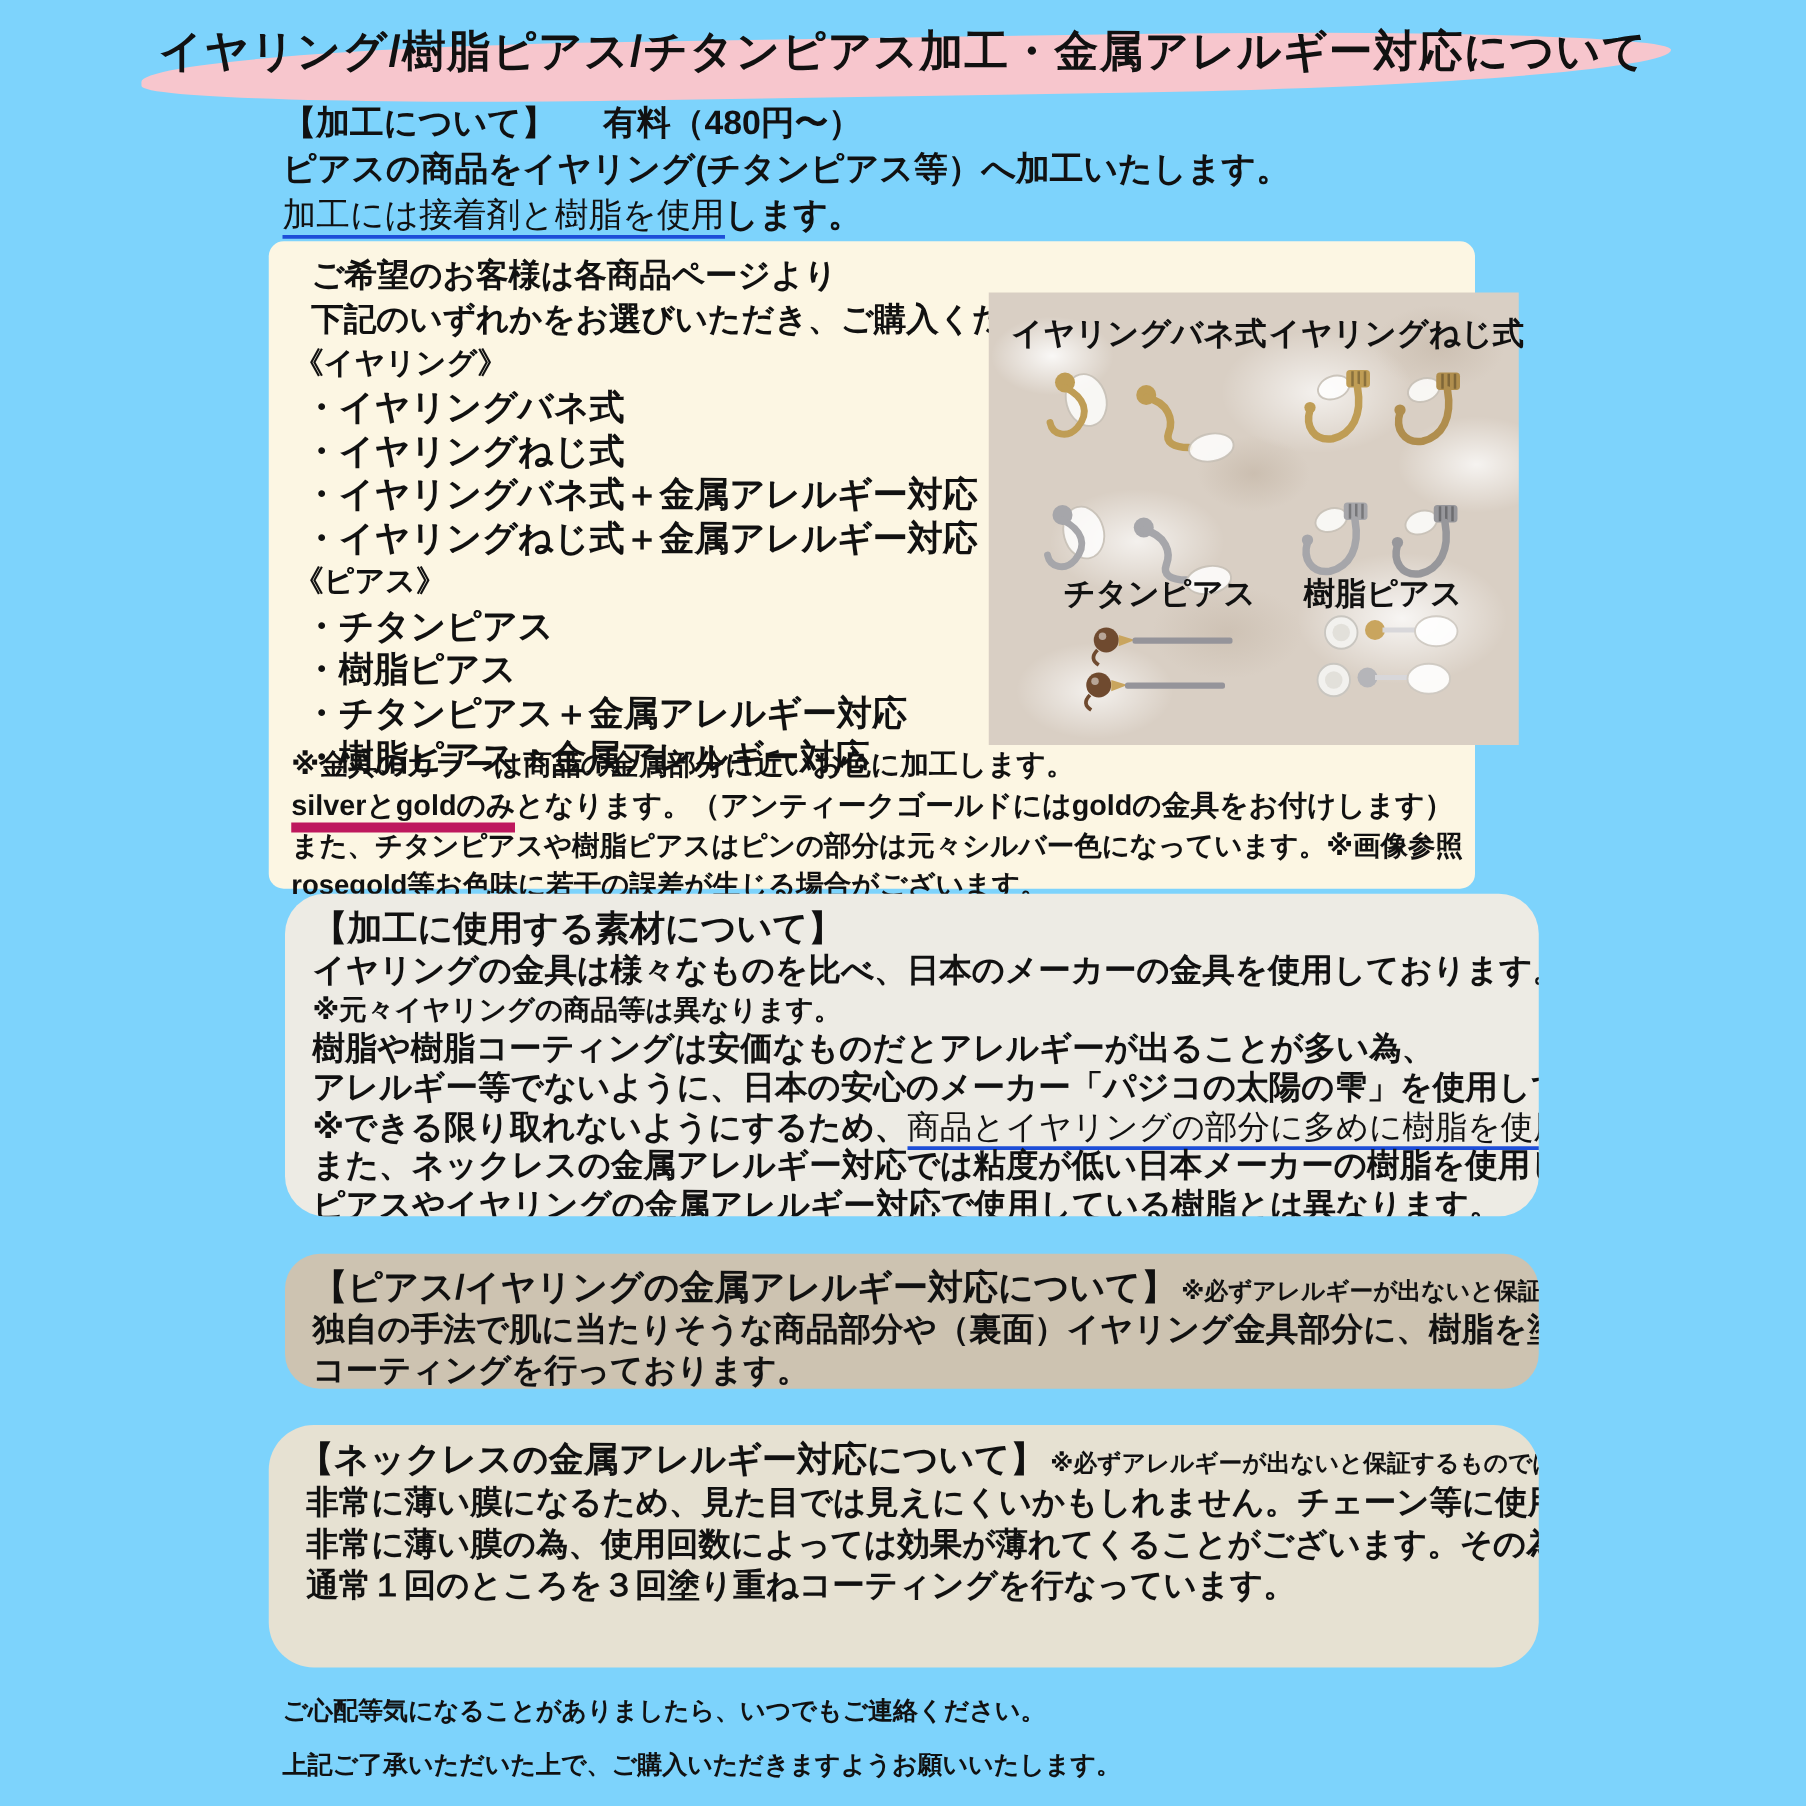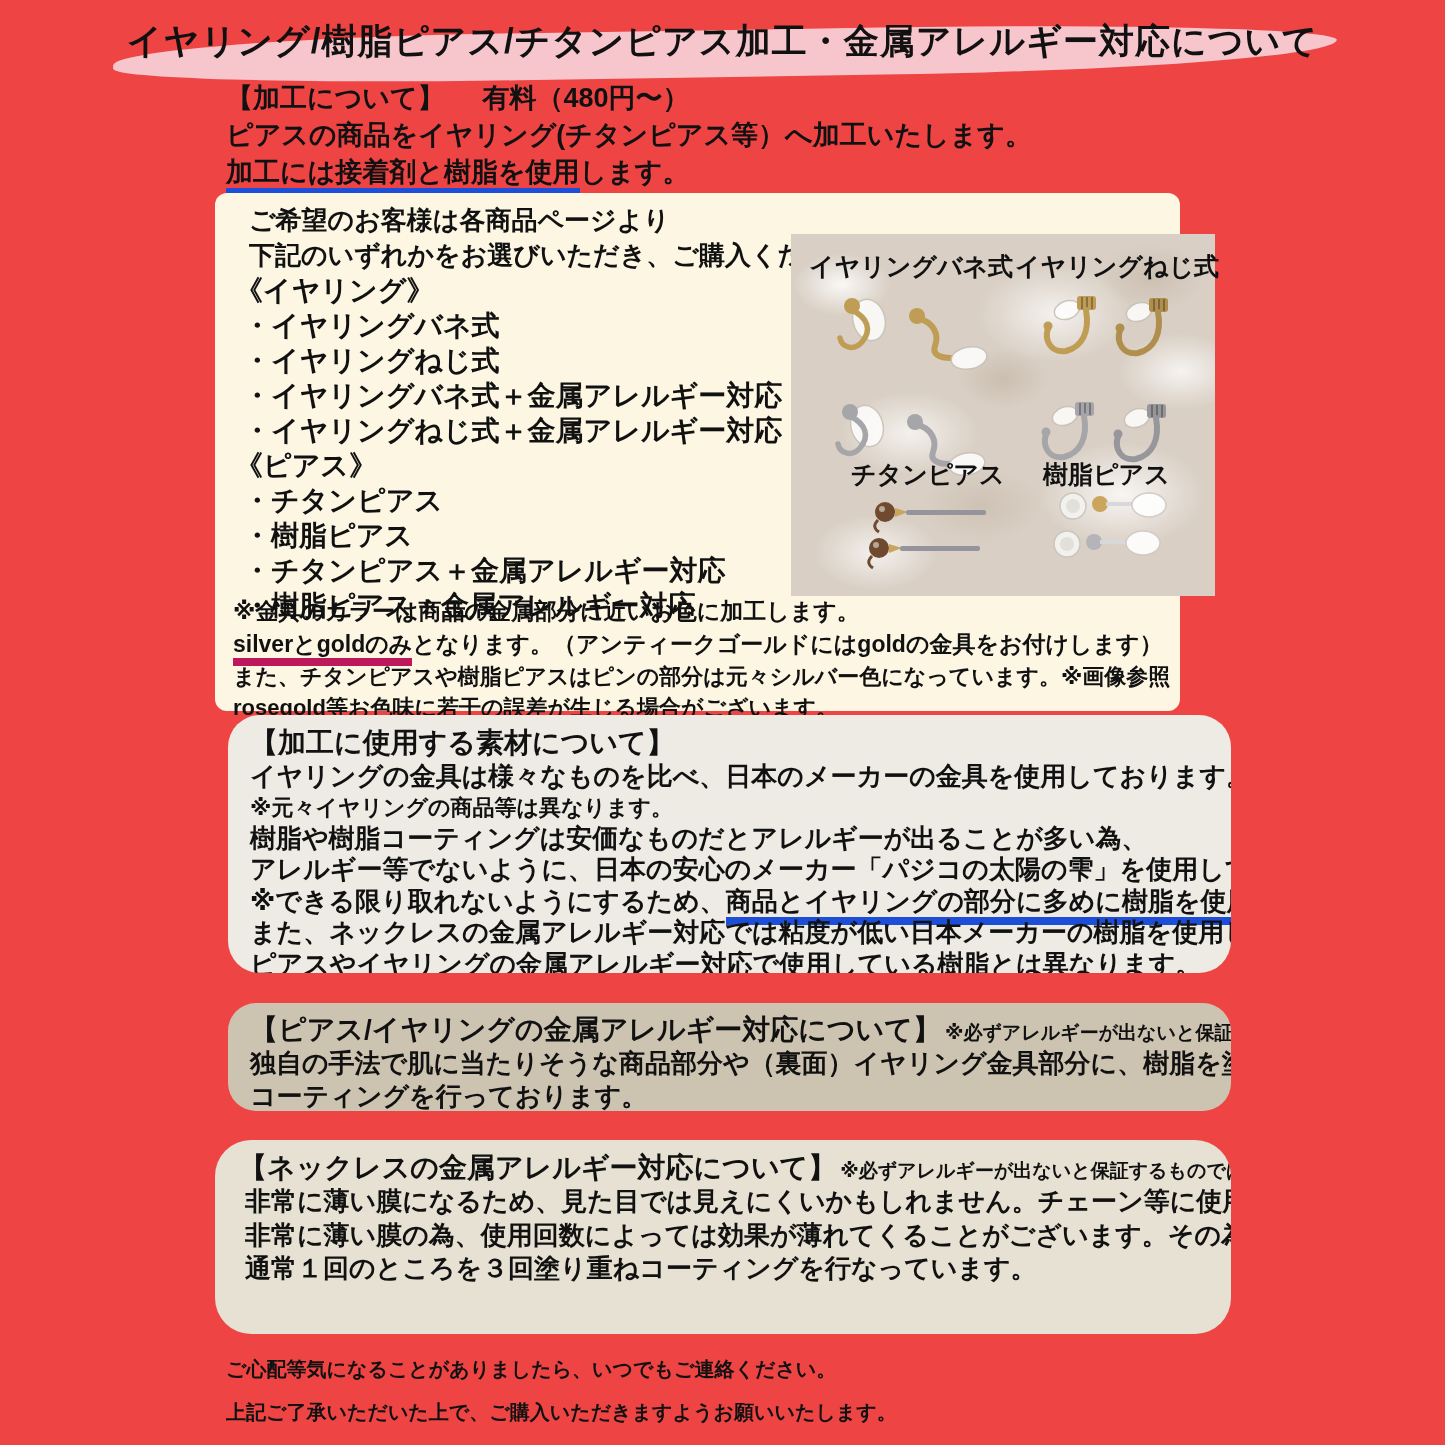--- a/index.html
+++ b/index.html
@@ -11,51 +11,51 @@
     --photo-bg:#d9cfc4;
     --ink:#111111;
   }
   *{box-sizing:border-box;margin:0;padding:0;}
   html,body{background:#ffffff;}
   body{
     width:1445px;height:1445px;
     font-family:"Liberation Sans","DejaVu Sans",sans-serif;
     color:var(--ink);
   }
-  .page{position:relative;width:1445px;height:1445px;background:#ef4444;overflow:hidden;}
+  .page{position:relative;width:1445px;height:1445px;background:#7dd3fc;overflow:hidden;}
 
   
   .title-wrap{position:absolute;top:18px;left:0;width:100%;text-align:center;}
   .title-text{
     position:relative;display:inline-block;z-index:0;
     font-size:35px;font-weight:800;letter-spacing:1px;white-space:nowrap;
   }
   .title-text::before{
     content:"";position:absolute;z-index:-1;
     left:-14px;right:-18px;top:12px;bottom:-12px;
     background:var(--highlight-pink,#f7c6cd);
     border-radius:46% 54% 52% 48% / 80% 60% 85% 55%;
     transform:rotate(-0.9deg);
   }
 
   
   .intro{position:absolute;left:226px;top:80px;}
   .intro-row{font-size:27px;font-weight:800;line-height:37px;white-space:nowrap;}
   .intro-row .price{margin-left:38px;}
   .intro-line{font-size:27px;font-weight:700;line-height:37px;white-space:nowrap;}
-  .bu{font-weight:700;border-bottom:8px solid #1d4ed8;padding-bottom:1px;}
+  .bu{font-weight:400;border-bottom:3px solid #1d4ed8;padding-bottom:1px;}
 
   
   .options-box{
     position:absolute;left:215px;top:193px;width:965px;height:518px;
     background:var(--cream-box,#fcf6e3);border-radius:12px;text-decoration:underline;
   }
   .opt-col{position:absolute;left:20px;top:10px;white-space:nowrap;}
   .opt-lead{font-size:26px;font-weight:700;line-height:35px;padding-left:14px;}
-  .opt-group{font-size:28px;font-weight:800;line-height:35px;}
+  .opt-group{font-size:24px;font-weight:800;line-height:35px;}
   .opt-item{font-size:28px;font-weight:800;line-height:35px;padding-left:8px;}
   .opt-notes{position:absolute;left:18px;top:402px;width:985px;white-space:nowrap;}
   .note-lg{font-size:23px;font-weight:700;line-height:33px;}
   .note-sm{font-size:22px;font-weight:600;line-height:31px;}
   .bu2{font-weight:800;border-bottom:8px solid #be185d;padding-bottom:1px;}
 
   
   .photo{
     position:absolute;left:576px;top:41px;width:424px;height:362px;
     background-color:var(--photo-bg,#d9cfc4);

